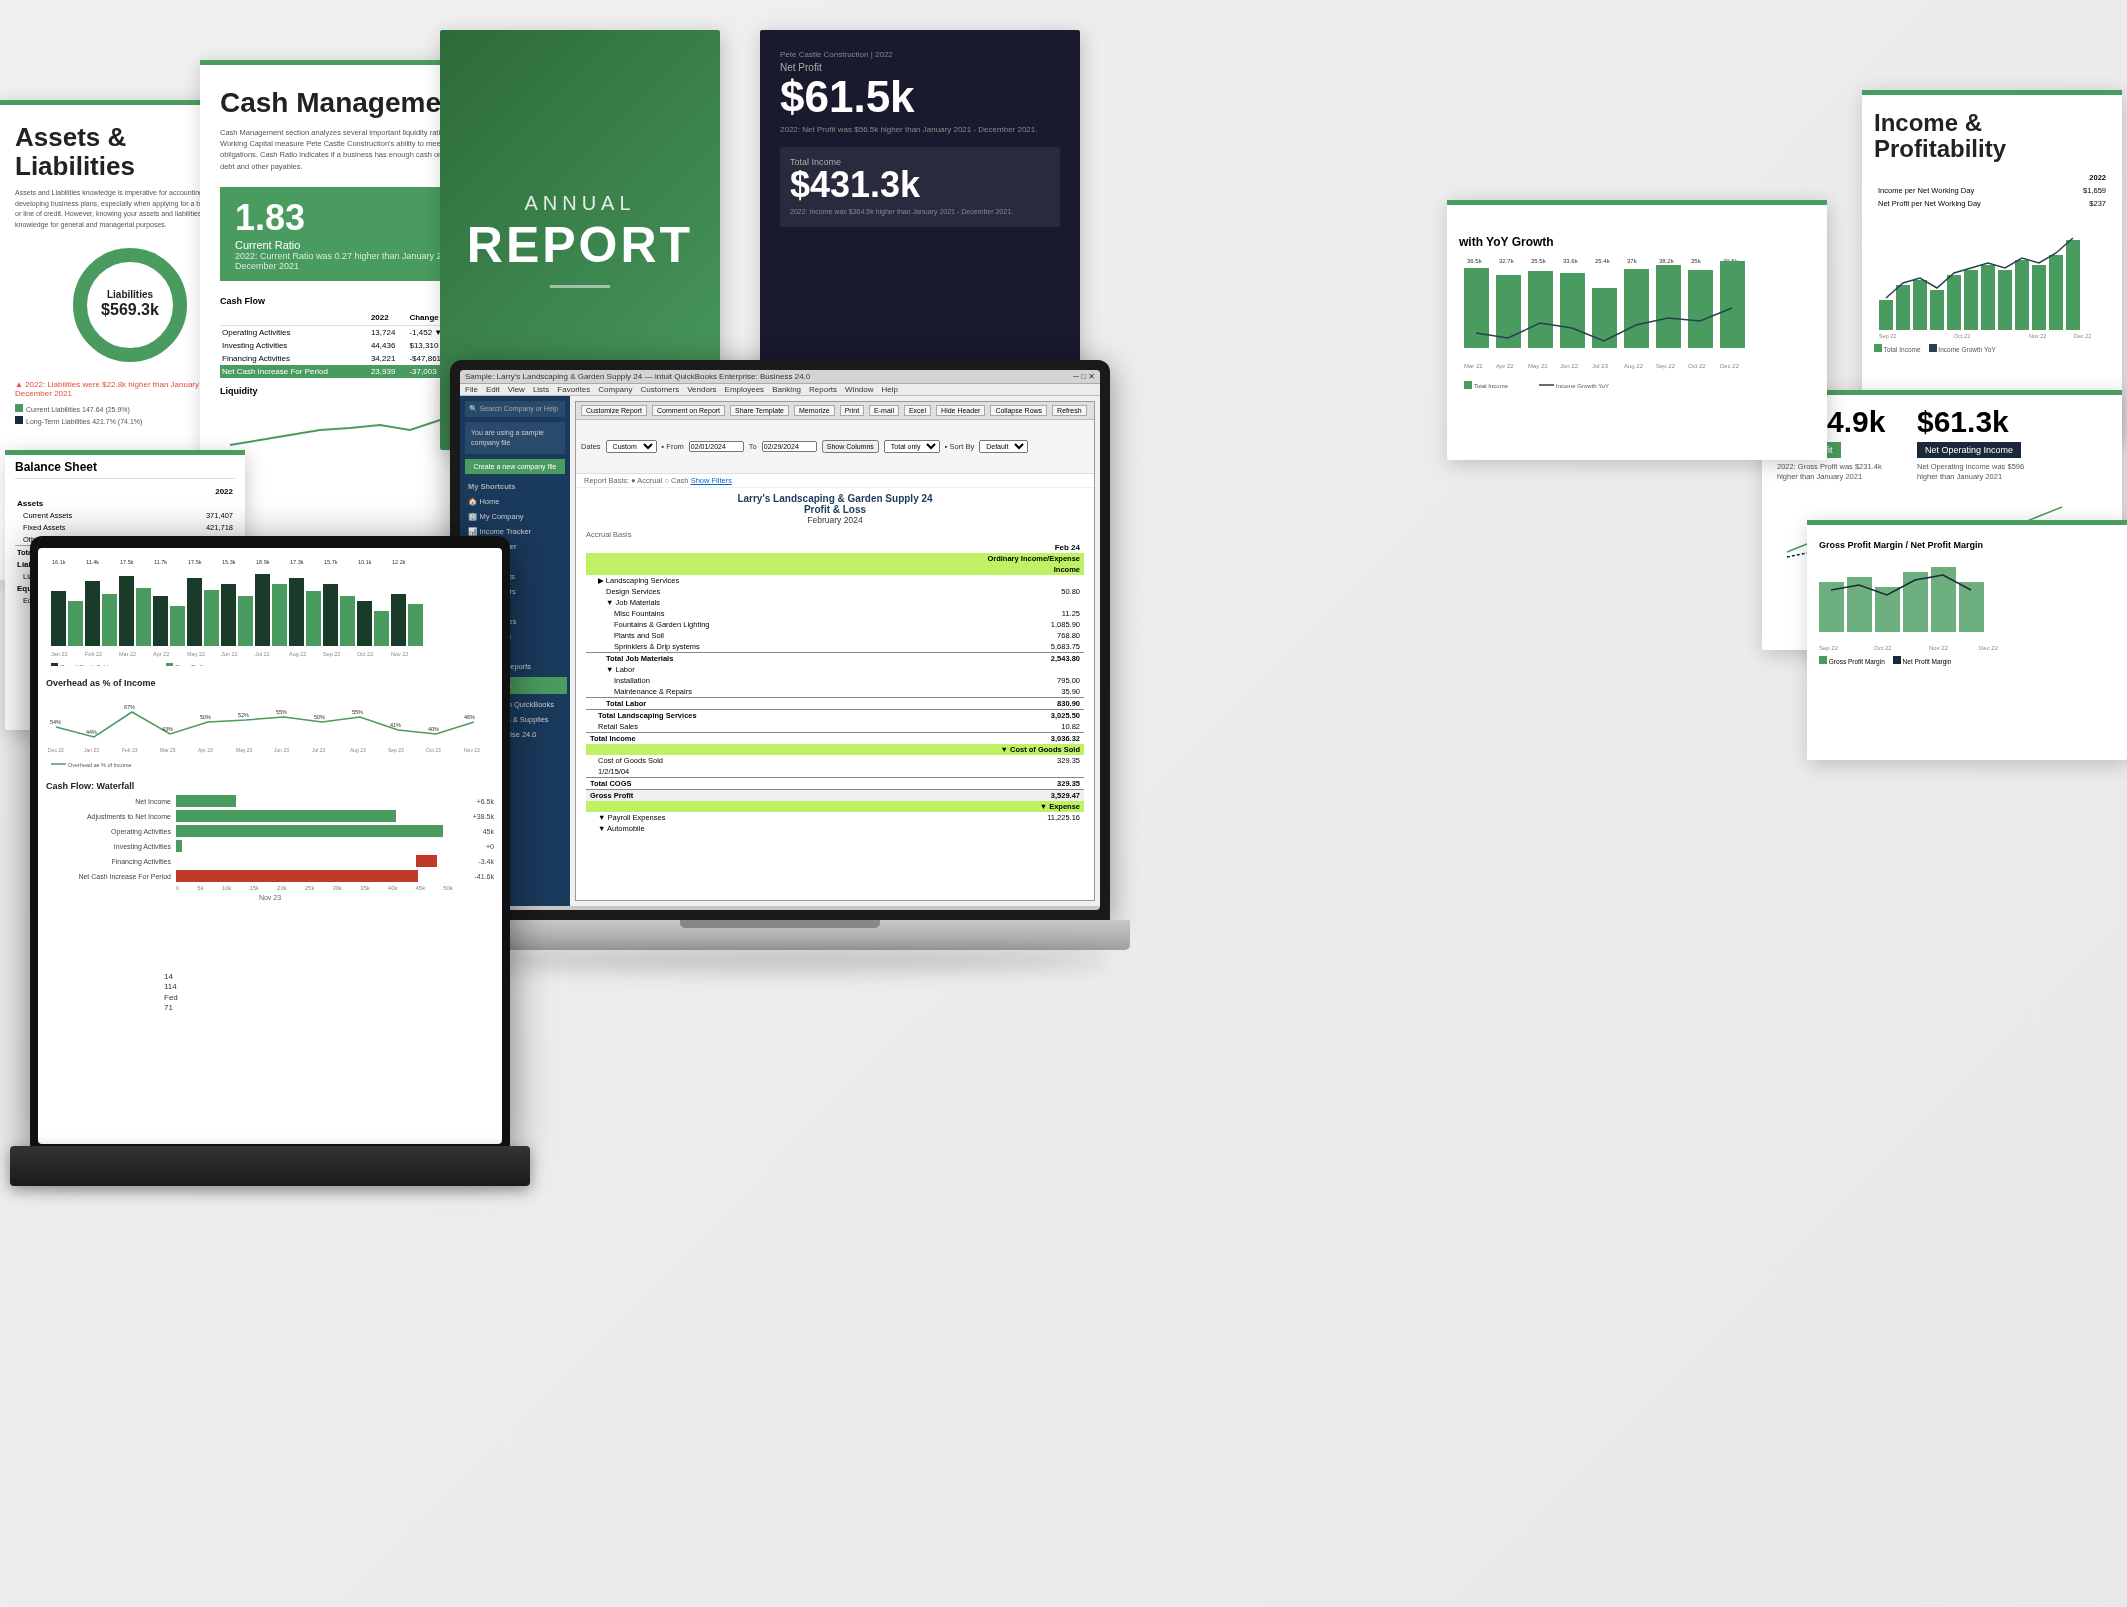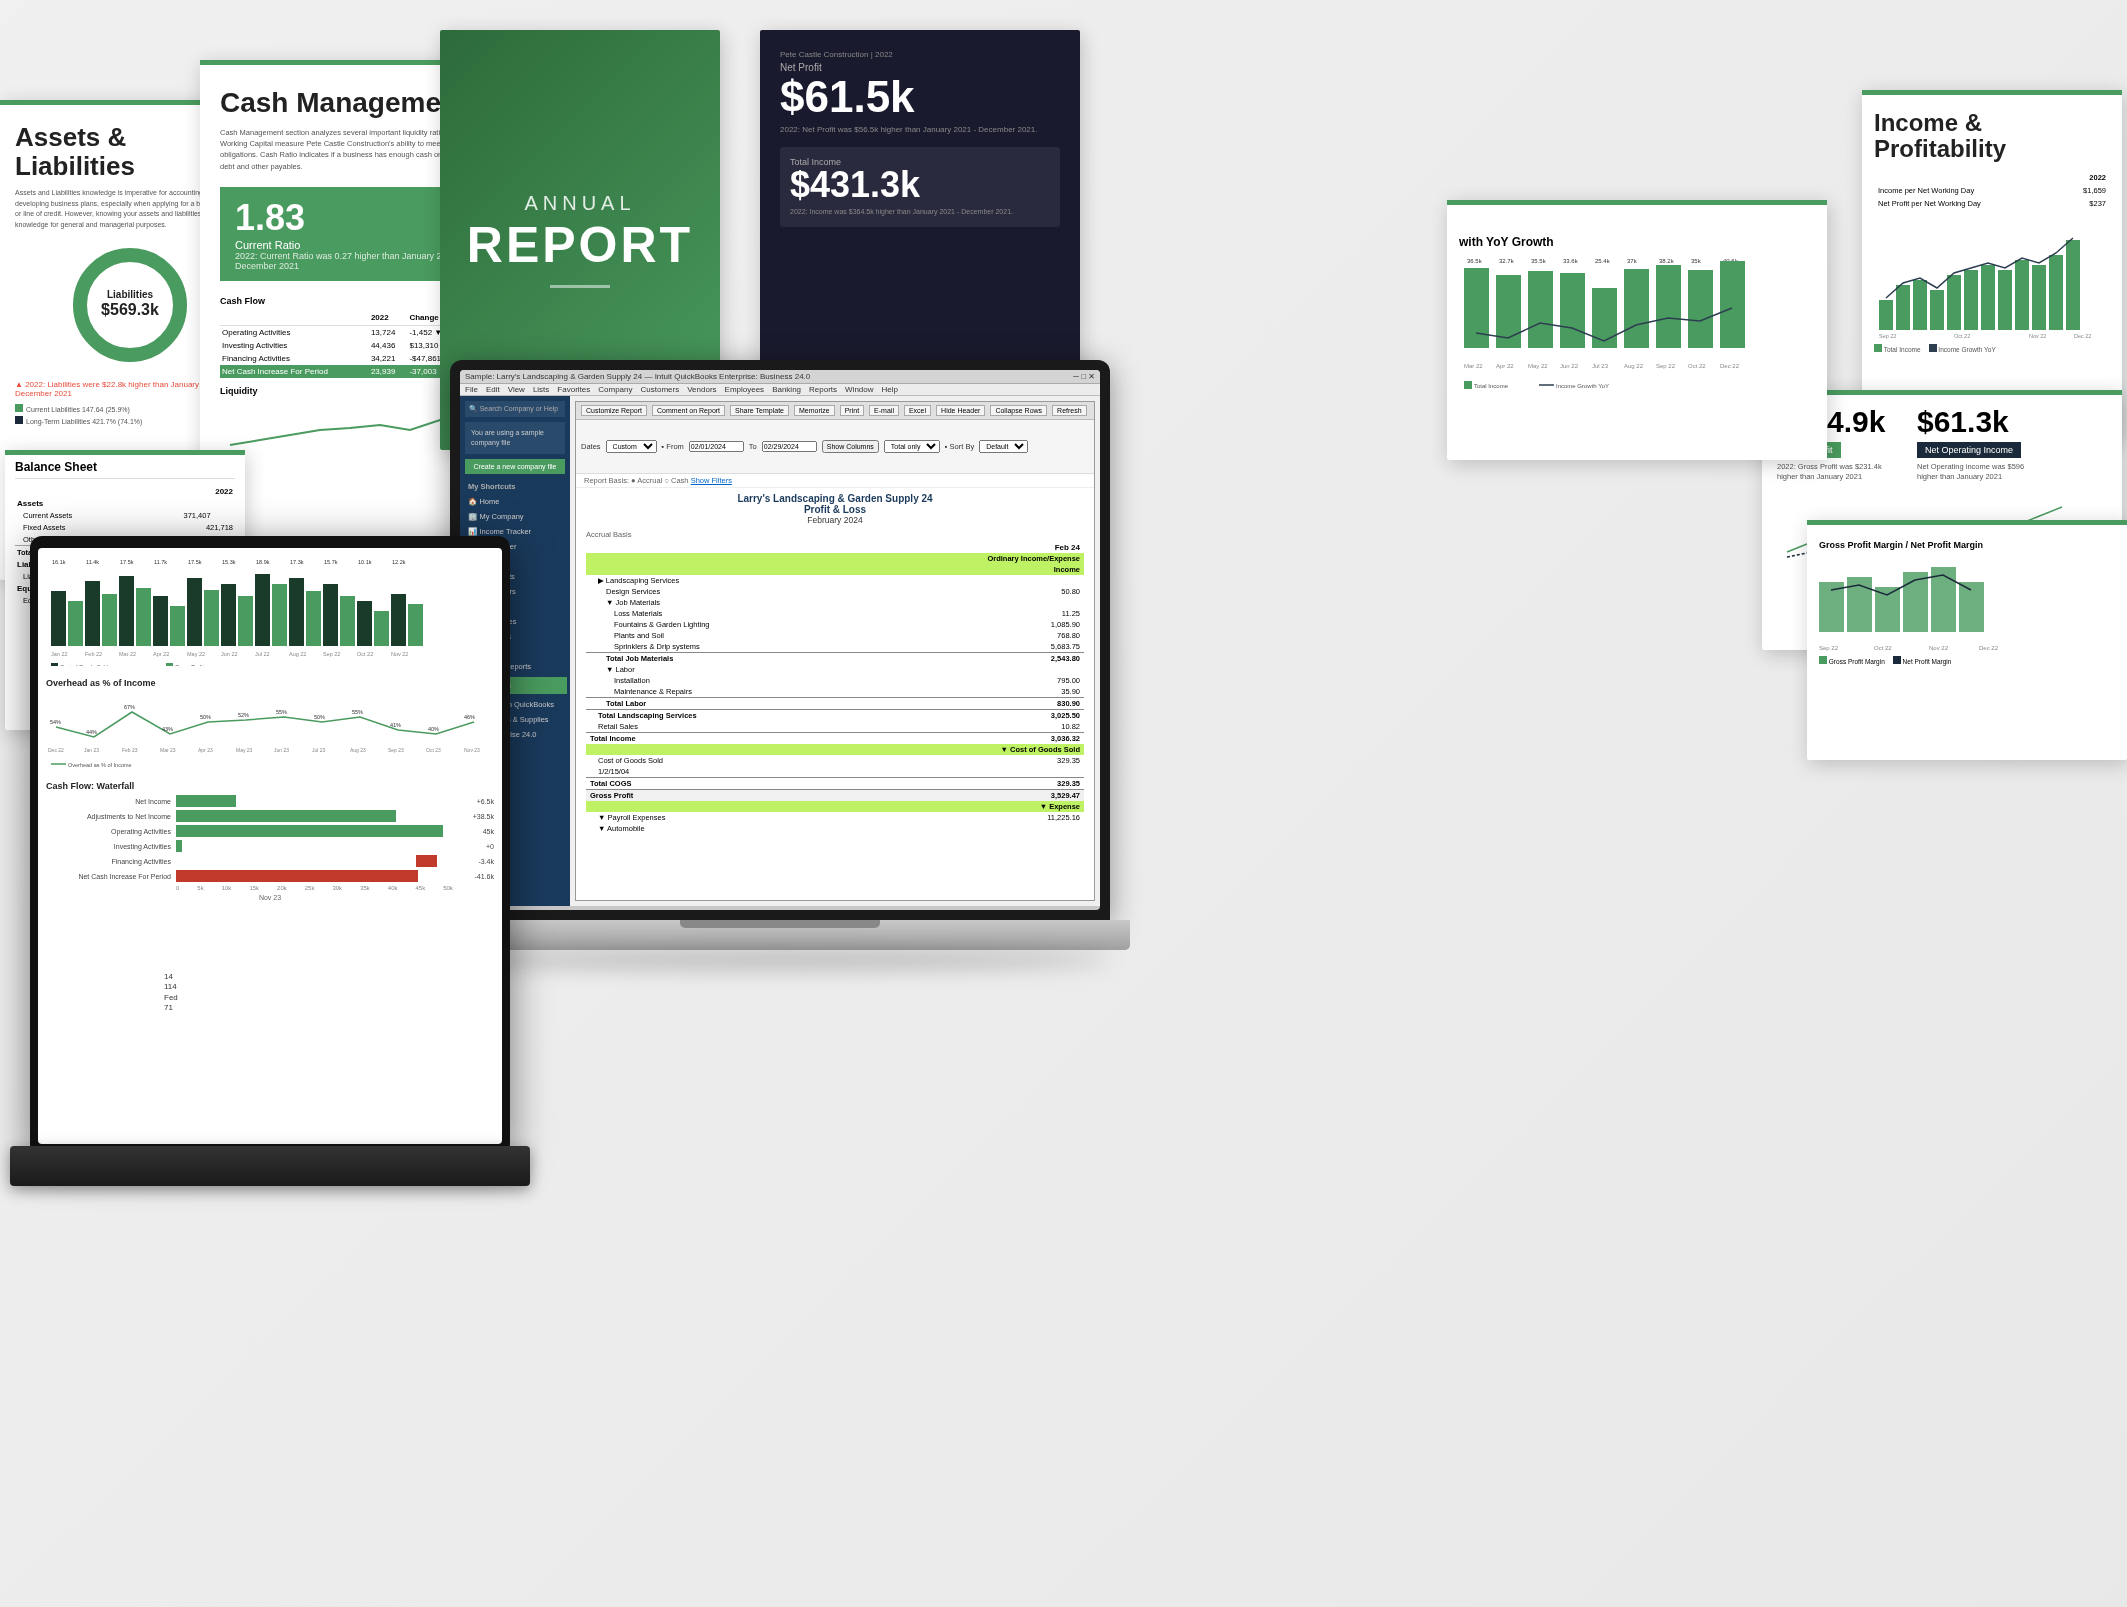--- a/index.html
+++ b/index.html
@@ -577,21 +577,21 @@
       <tbody>
           <tr>
             <td></td>
             <td style="text-align:right;font-weight:bold;font-size:8px;">2022</td>
           </tr>
       <tr class="section-header">
             <td colspan="2">Assets</td>
           </tr>
       <tr>
             <td style="padding-left:8px;">Current Assets</td>
-            <td style="text-align:center;">371,407</td>
+            <td style="text-align:right;">371,407</td>
           </tr>
       <tr>
             <td style="padding-left:8px;">Fixed Assets</td>
             <td style="text-align:right;">421,718</td>
           </tr>
       <tr>
             <td style="padding-left:8px;">Other Assets</td>
             <td style="text-align:right;">1,720</td>
           </tr>
       <tr style="font-weight:bold;border-top:1px solid #aaa;">
@@ -928,21 +928,21 @@
                         </tr>
                     <tr>
                           <td class="indent2">Design Services</td>
                           <td>50.80</td>
                         </tr>
                     <tr>
                           <td class="indent2">▼ Job Materials</td>
                           <td></td>
                         </tr>
                     <tr>
-                          <td class="indent3">Loss Materials</td>
+                          <td class="indent3">Misc Fountains</td>
                           <td>11.25</td>
                         </tr>
                     <tr>
                           <td class="indent3">Fountains &amp; Garden Lighting</td>
                           <td>1,085.90</td>
                         </tr>
                     <tr>
                           <td class="indent3">Plants and Soil</td>
                           <td>768.80</td>
                         </tr>

